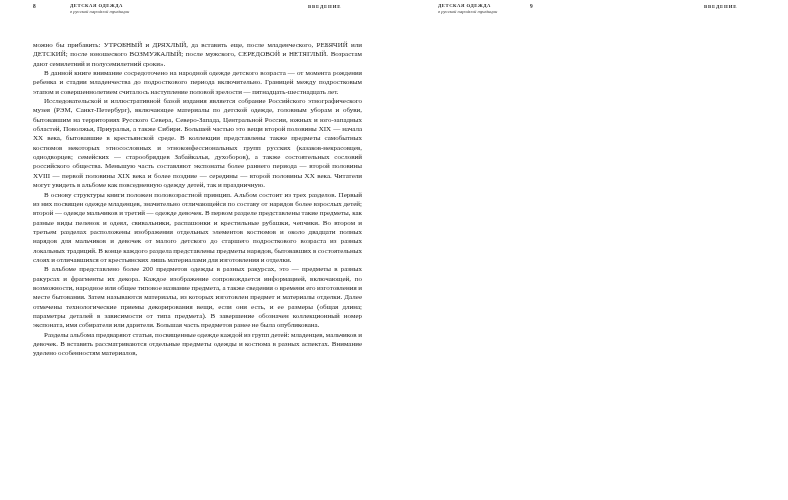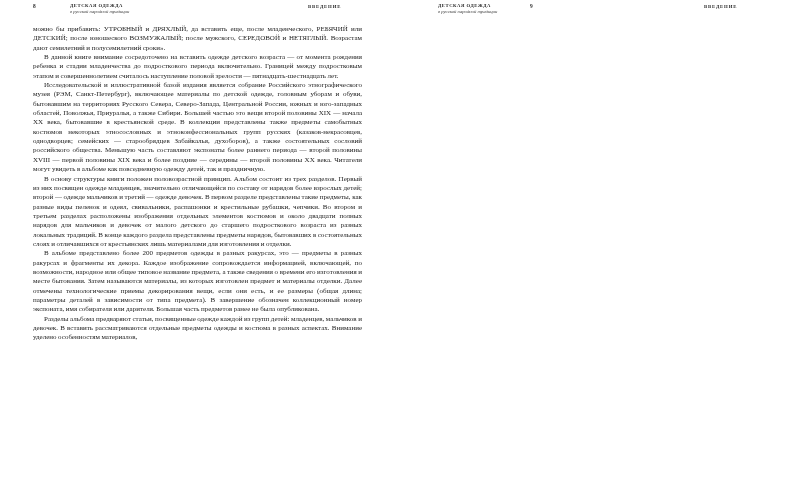--- a/index.html
+++ b/index.html
@@ -48,21 +48,21 @@
 
   
   .textblock {
     position: absolute;
     top: 25px;
     text-align: justify;
     font-size: 7px;
     line-height: 9.35px;
     color: #1c1c1c;
   }
-  .textblock-left  { left: 33px;  width: 329px; }
+  .textblock-left  { left: 33px;  width: 329px; margin-top: 16px; }
   .textblock p {
     margin: 0;
     text-indent: 11px;
     word-spacing: -0.2px;
   }
   .textblock p.no-indent { text-indent: 0; }
 </style>
 </head>
 <body>
 
@@ -71,21 +71,21 @@
   <div class="pagehead-item" style="left:70px; top:3px">
     <div class="runtitle-caps">ДЕТСКАЯ ОДЕЖДА</div>
     <div class="runtitle-sub">в русской народной традиции</div>
   </div>
   <span class="pagehead-item section-label" style="left:308px">ВВЕДЕНИЕ</span>
 
   <div class="textblock textblock-left">
 
       <p class="no-indent">можно бы прибавить: УТРОБНЫЙ и ДРЯХЛЫЙ, да вставить еще, после младенческого, РЕБЯЧИЙ или ДЕТСКИЙ; после юношеского ВОЗМУЖАЛЫЙ; после мужского, СЕРЕДОВОЙ и НЕТЯГЛЫЙ. Возрастам дают семилетний и полусемилетний сроки».</p>
 
-      <p>В данной книге внимание сосредоточено на вставить одежде детского возраста — от момента рождения ребенка и стадии младенчества до подросткового периода включительно. Границей между подростковым этапом и совершеннолетием считалось наступление половой зрелости — пятнадцать-шестнадцать лет.</p>
+      <p>В данной книге внимание сосредоточено на народной одежде детского возраста — от момента рождения ребенка и стадии младенчества до подросткового периода включительно. Границей между подростковым этапом и совершеннолетием считалось наступление половой зрелости — пятнадцать-шестнадцать лет.</p>
 
       <p>Исследовательской и иллюстративной базой издания является собрание Российского этнографического музея (РЭМ, Санкт-Петербург), включающее материалы по детской одежде, головным уборам и обуви, бытовавшим на территориях Русского Севера, Северо-Запада, Центральной России, южных и юго-западных областей, Поволжья, Приуралья, а также Сибири. Большей частью это вещи второй половины XIX — начала XX века, бытовавшие в крестьянской среде. В коллекции представлены также предметы самобытных костюмов некоторых этносословных и этноконфессиональных групп русских (казаков-некрасовцев, однодворцев; семейских — старообрядцев Забайкалья, духоборов), а также состоятельных сословий российского общества. Меньшую часть составляют экспонаты более раннего периода — второй половины XVIII — первой половины XIX века и более поздние — середины — второй половины XX века. Читатели могут увидеть в альбоме как повседневную одежду детей, так и праздничную.</p>
 
       <p>В основу структуры книги положен половозрастной принцип. Альбом состоит из трех разделов. Первый из них посвящен одежде младенцев, значительно отличающейся по составу от нарядов более взрослых детей; второй — одежде мальчиков и третий — одежде девочек. В первом разделе представлены такие предметы, как разные виды пеленок и одеял, свивальники, распашонки и крестильные рубашки, чепчики. Во втором и третьем разделах расположены изображения отдельных элементов костюмов и около двадцати полных нарядов для мальчиков и девочек от малого детского до старшего подросткового возраста из разных локальных традиций. В конце каждого раздела представлены предметы нарядов, бытовавших в состоятельных слоях и отличавшихся от крестьянских лишь материалами для изготовления и отделки.</p>
 
       <p>В альбоме представлено более 200 предметов одежды в разных ракурсах, это — предметы в разных ракурсах и фрагменты их декора. Каждое изображение сопровождается информацией, включающей, по возможности, народное или общее типовое название предмета, а также сведения о времени его изготовления и месте бытования. Затем называются материалы, из которых изготовлен предмет и материалы отделки. Далее отмечены технологические приемы декорирования вещи, если они есть, и ее размеры (общая длина; параметры деталей в зависимости от типа предмета). В завершение обозначен коллекционный номер экспоната, имя собирателя или дарителя. Большая часть предметов ранее не была опубликована.</p>
 
       <p>Разделы альбома предваряют статьи, посвященные одежде каждой из групп детей: младенцев, мальчиков и девочек. В вставить рассматриваются отдельные предметы одежды и костюма в разных аспектах. Внимание уделено особенностям материалов,</p>
     </div>
 </div>

